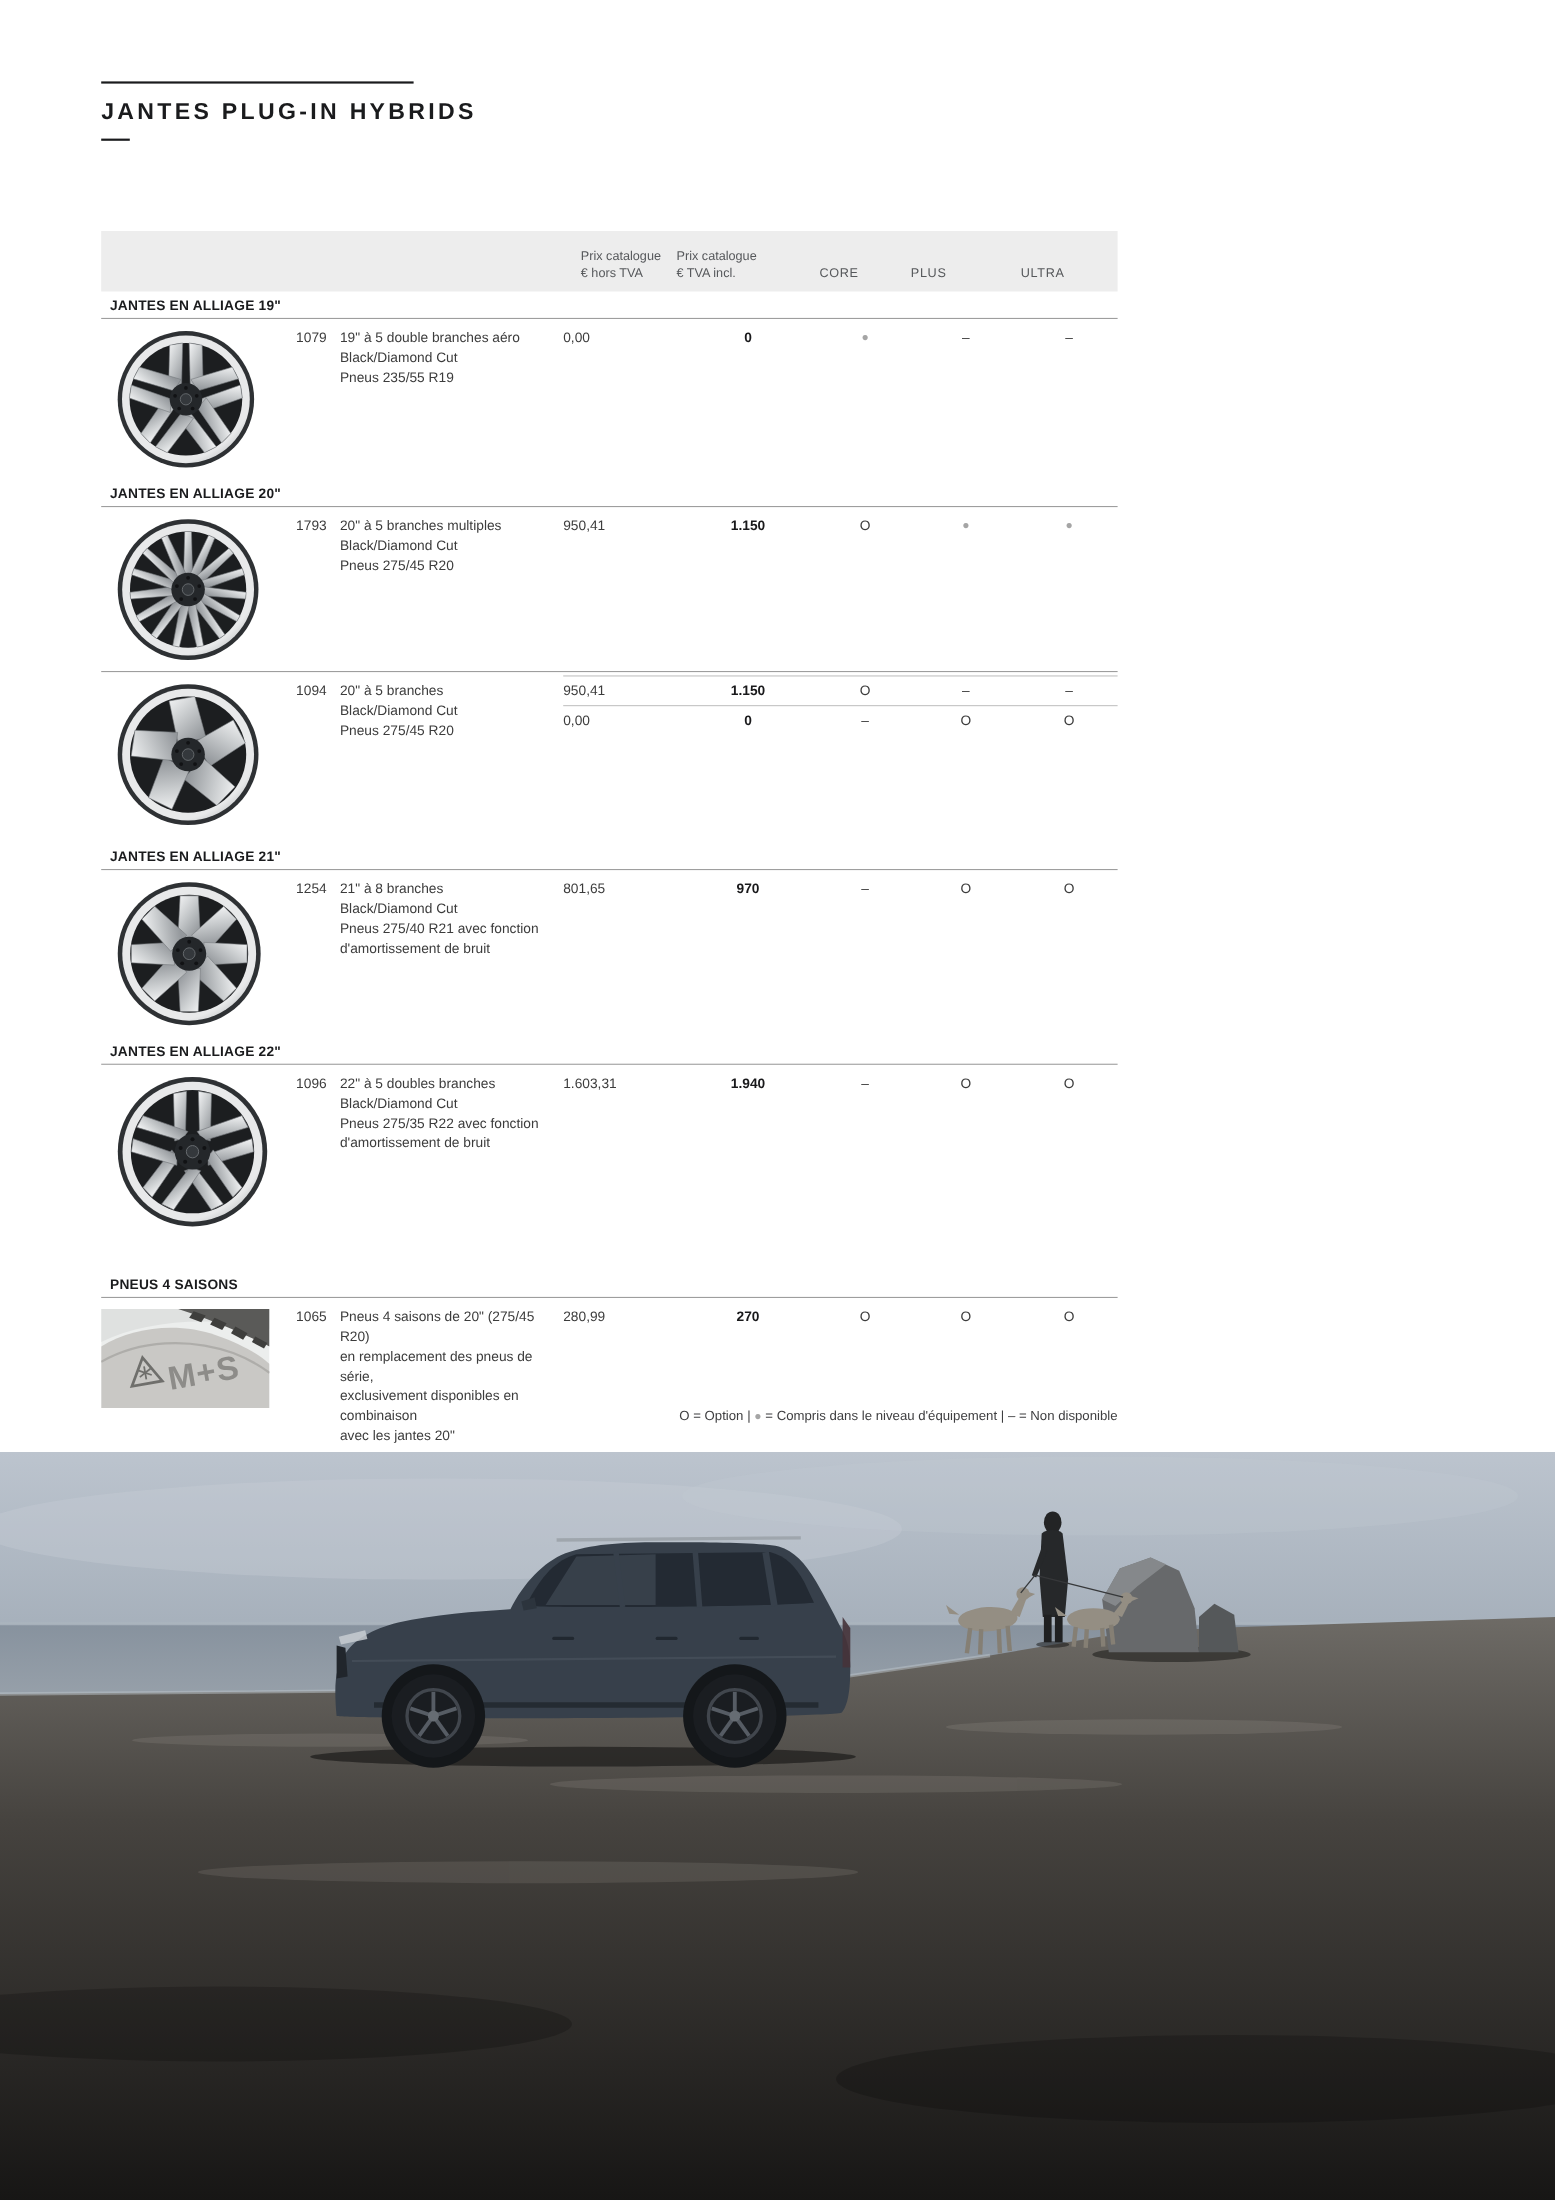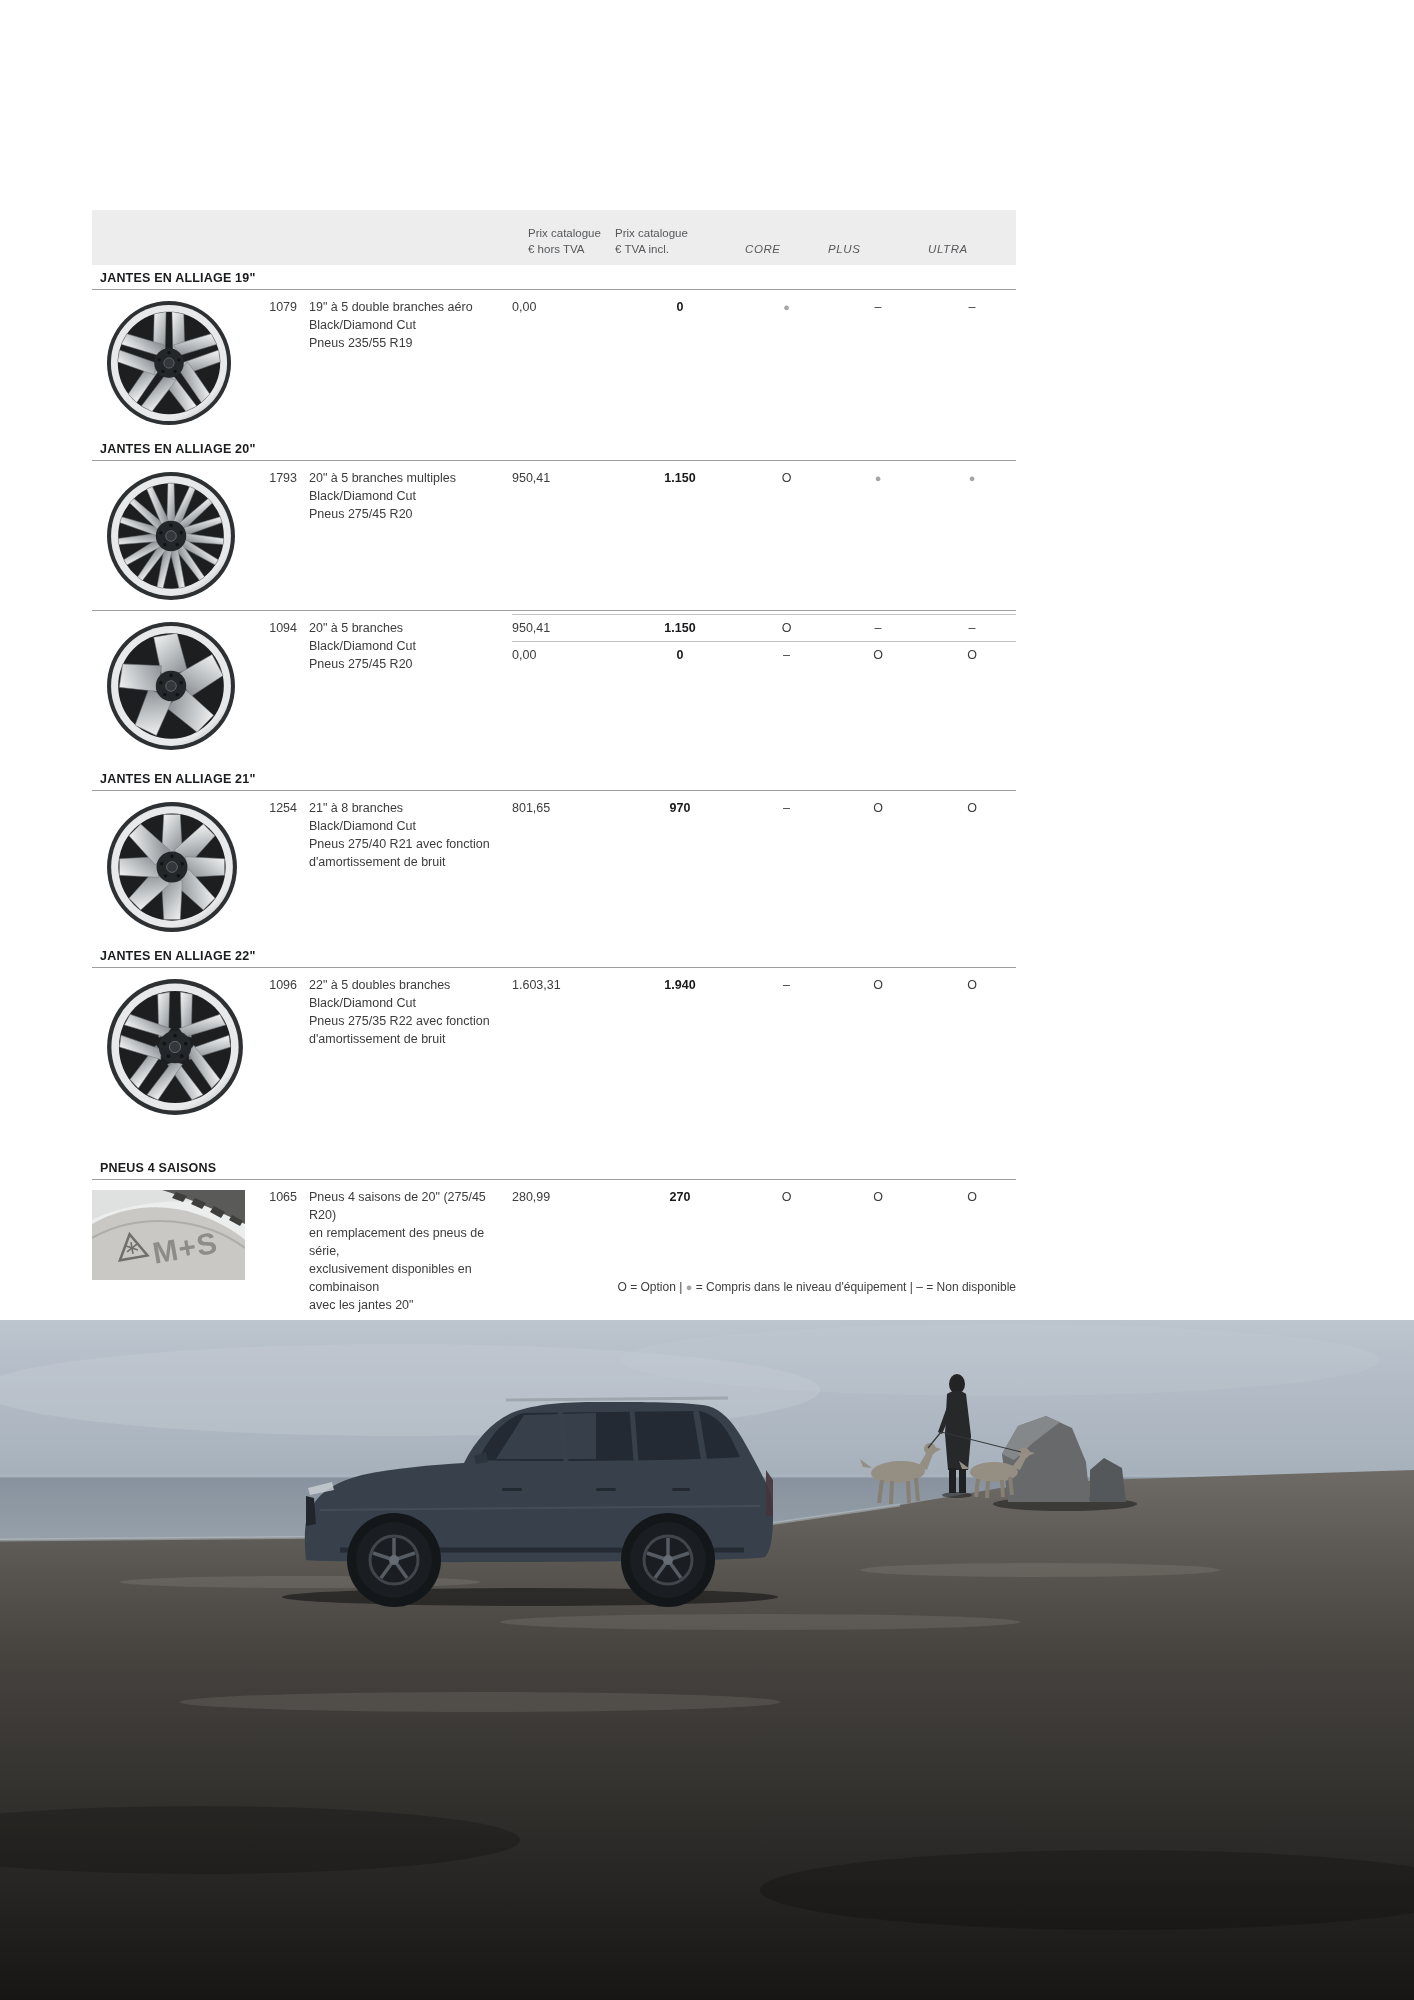--- a/index.html
+++ b/index.html
@@ -15,21 +15,21 @@
   .rule-tick { width:26px; height:2px; background:#1a1b1d; margin-top:12px; }
   
   .catalog { position:absolute; left:92px; top:210px; width:924px; font-size:12.5px; }
   .thead {
     display:grid; grid-template-columns:420px 103px 130px 83px 100px 88px;
     background:#ededed; height:55px; align-items:end; padding-bottom:7px;
     color:#56585b; font-size:11.5px;
   }
   .h-col { text-align:left; line-height:1.45; white-space:nowrap; }
   .h-col.shift { transform:translateX(16px); }
-  .h-col.caps { letter-spacing:0.6px;font-style:italic; }
+  .h-col.caps { letter-spacing:0.6px; }
   .section-label { font-weight:bold; font-size:12.5px; color:#1a1b1d; padding:5px 0 3px 8px; line-height:16px; letter-spacing:0.2px; white-space:nowrap; }
   .section-rule { border-top:1px solid #9e9e9e; }
   .row-divider { border-top:1px solid #9e9e9e; }
   .trow { display:grid; grid-template-columns:160px 45px 215px 504px; padding-top:8px; }
   .rh-a{height:146px}.rh-b{height:149px}.rh-c{height:155px}.rh-d{height:152px}.rh-e{height:187px}.rh-f{height:92px}
   .c-img { padding:2px 0 0 14px; }
   .c-img.flush { padding:2px 0 0 0; }
   .wheel { display:block; }
   .w19{width:126px;height:126px}.w20{width:130px;height:130px}.w21{width:132px;height:132px}.w22{width:138px;height:138px}
   .tirepic { display:block; width:153px; height:90px; }
@@ -65,20 +65,25 @@
           <stop offset="1" stop-color="#93979b"></stop>
       </linearGradient>
       <radialGradient id="gLip" cx="0.35" cy="0.3" r="0.9">
         <stop offset="0.78" stop-color="#e8e9ea"></stop>
           <stop offset="0.92" stop-color="#b9bcbe"></stop>
           <stop offset="1" stop-color="#8e9194"></stop>
       </radialGradient>
     </defs>
   </svg>
 
+  <div class="masthead">
+    <div class="rule-top"></div>
+    <h1>JANTES PLUG-IN HYBRIDS</h1>
+    <div class="rule-tick"></div>
+  </div>
 
   <div class="catalog">
 
     <div class="thead">
       <div></div>
       <div class="h-col shift">
         <div>Prix catalogue</div>
         <div>€ hors TVA</div>
       </div>
       <div class="h-col">

